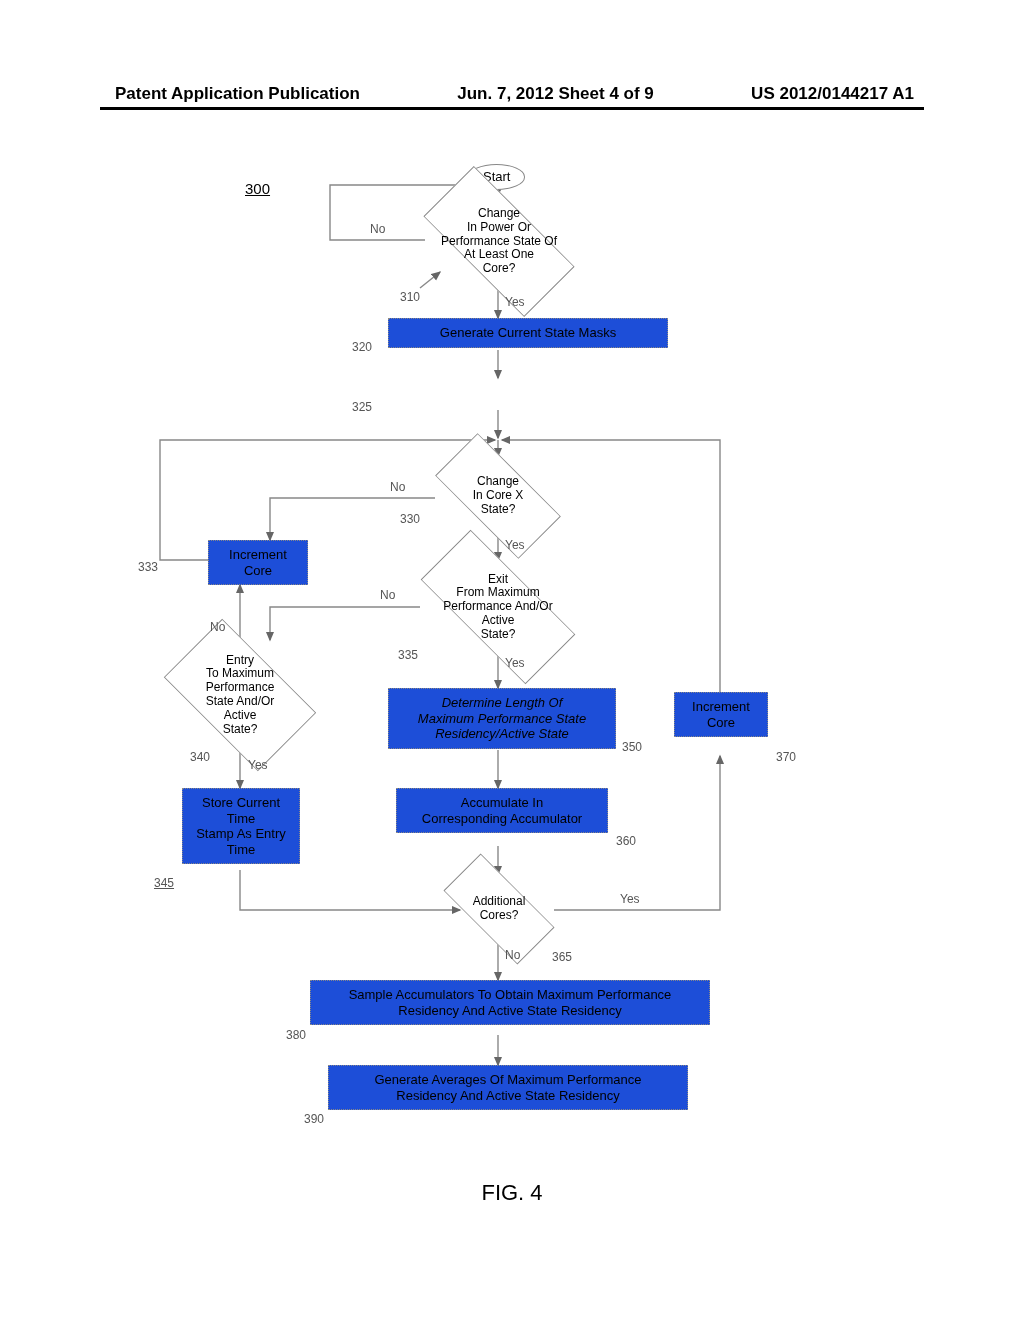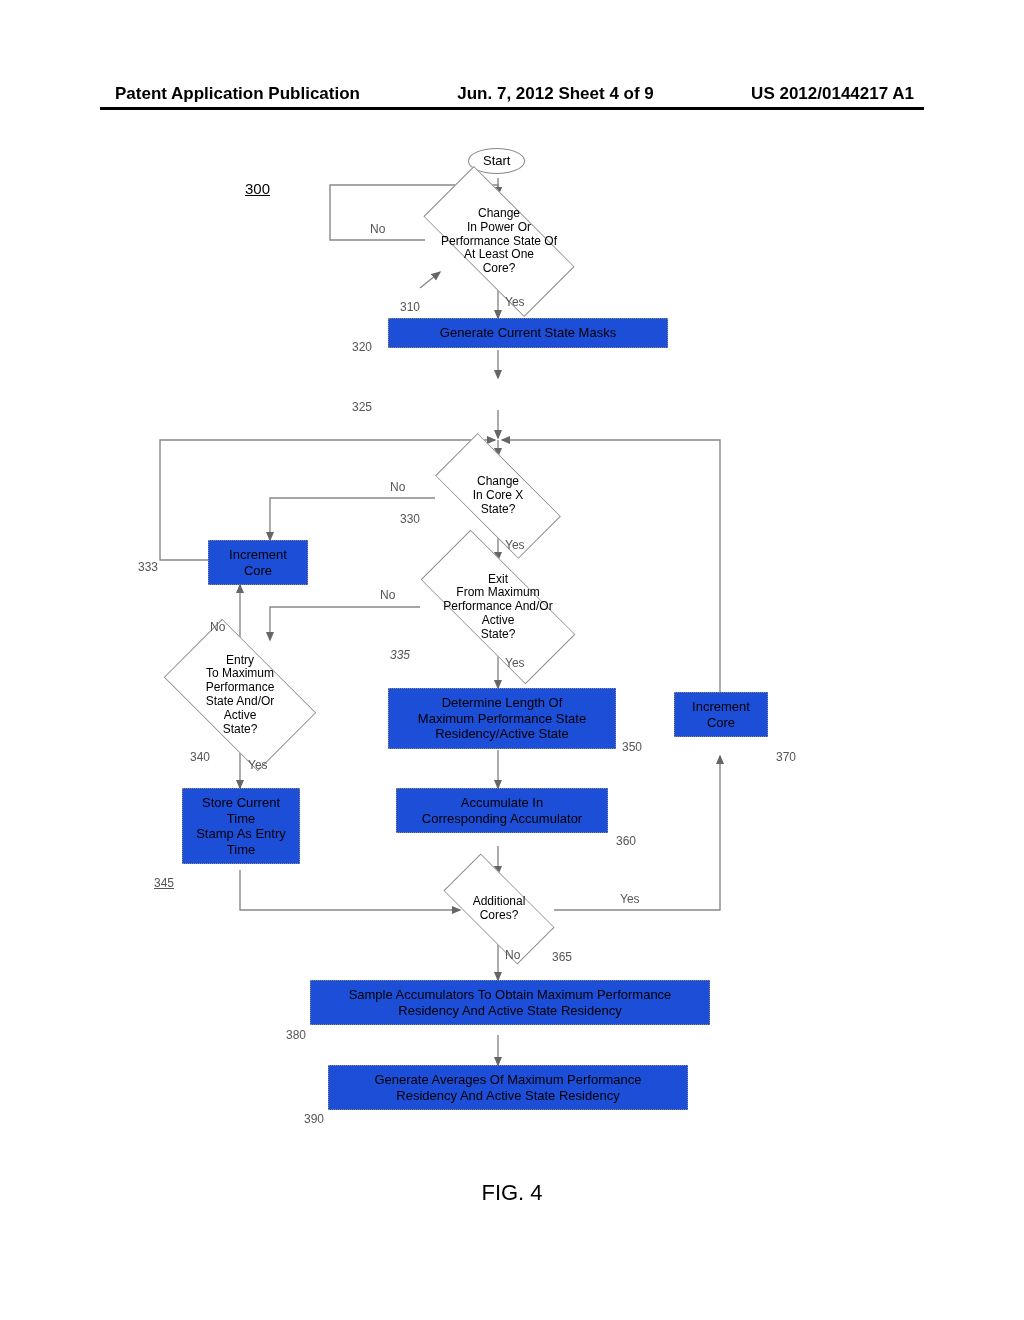--- a/index.html
+++ b/index.html
@@ -37,20 +37,21 @@
       display: flex;
       align-items: center;
       justify-content: center;
       line-height: 1.2;
     }
     .oval {
       border: 1.5px solid #888;
       border-radius: 50%;
       background: white;
       padding: 4px 14px;
+      margin-top: 16px;
     }
     .rect {
       border: 1.5px dotted #888;
       background: #1d4ed8;
       padding: 6px 10px;
     }
     .diamond {
       position: absolute;
       text-align: center;
       font-size: 12px;
@@ -157,21 +158,21 @@
   <div class="diamond" style="left:324px; top:54px; width:150px; height:95px;">
     <div class="shape"></div>
     <div class="text">
         <span style="white-space:pre-line;">Change
 In Power Or
 Performance State Of
 At Least One
 Core?</span>
       </div>
   </div>
-  <div class="label" style="left:300px; top:160px;">310</div>
+  <div class="label" style="left:300px; top:150px;">310</div>
   <div class="label" style="left:270px; top:82px;">No</div>
   <div class="label" style="left:405px; top:155px;">Yes</div>
 
   <div class="node rect" style="left:288px; top:178px; width:280px;">
     <span>Generate Current State Masks</span>
   </div>
   <div class="label" style="left:252px; top:200px;">320</div>
 
   <div class="label" style="left:252px; top:260px;">325</div>
 
@@ -196,21 +197,21 @@
   <div class="diamond" style="left:320px; top:420px; width:156px; height:94px;">
     <div class="shape"></div>
     <div class="text">
         <span style="white-space:pre-line;">Exit
 From Maximum
 Performance And/Or
 Active
 State?</span>
       </div>
   </div>
-  <div class="label" style="left:290px; top:508px;font-style:italic;">335</div>
+  <div class="label" style="left:298px; top:508px;">335</div>
   <div class="label" style="left:280px; top:448px;">No</div>
   <div class="label" style="left:405px; top:516px;">Yes</div>
 
   <div class="diamond" style="left:70px; top:500px; width:140px; height:110px;">
     <div class="shape"></div>
     <div class="text">
         <span style="white-space:pre-line;">Entry
 To Maximum
 Performance
 State And/Or
@@ -224,21 +225,21 @@
 
   <div class="node rect" style="left:82px; top:648px; width:118px;">
     <span style="white-space:pre-line;">Store Current
 Time
 Stamp As Entry
 Time</span>
   </div>
   <div class="label" style="left:54px; top:736px;text-decoration:underline;">345</div>
 
   <div class="node rect" style="left:288px; top:548px; width:228px;">
-    <span style="white-space:pre-line;">Determine Length Of
+    <span style="white-space:pre-line;font-style:italic;">Determine Length Of
 Maximum Performance State
 Residency/Active State</span>
   </div>
   <div class="label" style="left:522px; top:600px;">350</div>
 
   <div class="node rect" style="left:574px; top:552px; width:94px;">
     <span style="white-space:pre-line;">Increment
 Core</span>
   </div>
   <div class="label" style="left:676px; top:610px;">370</div>

